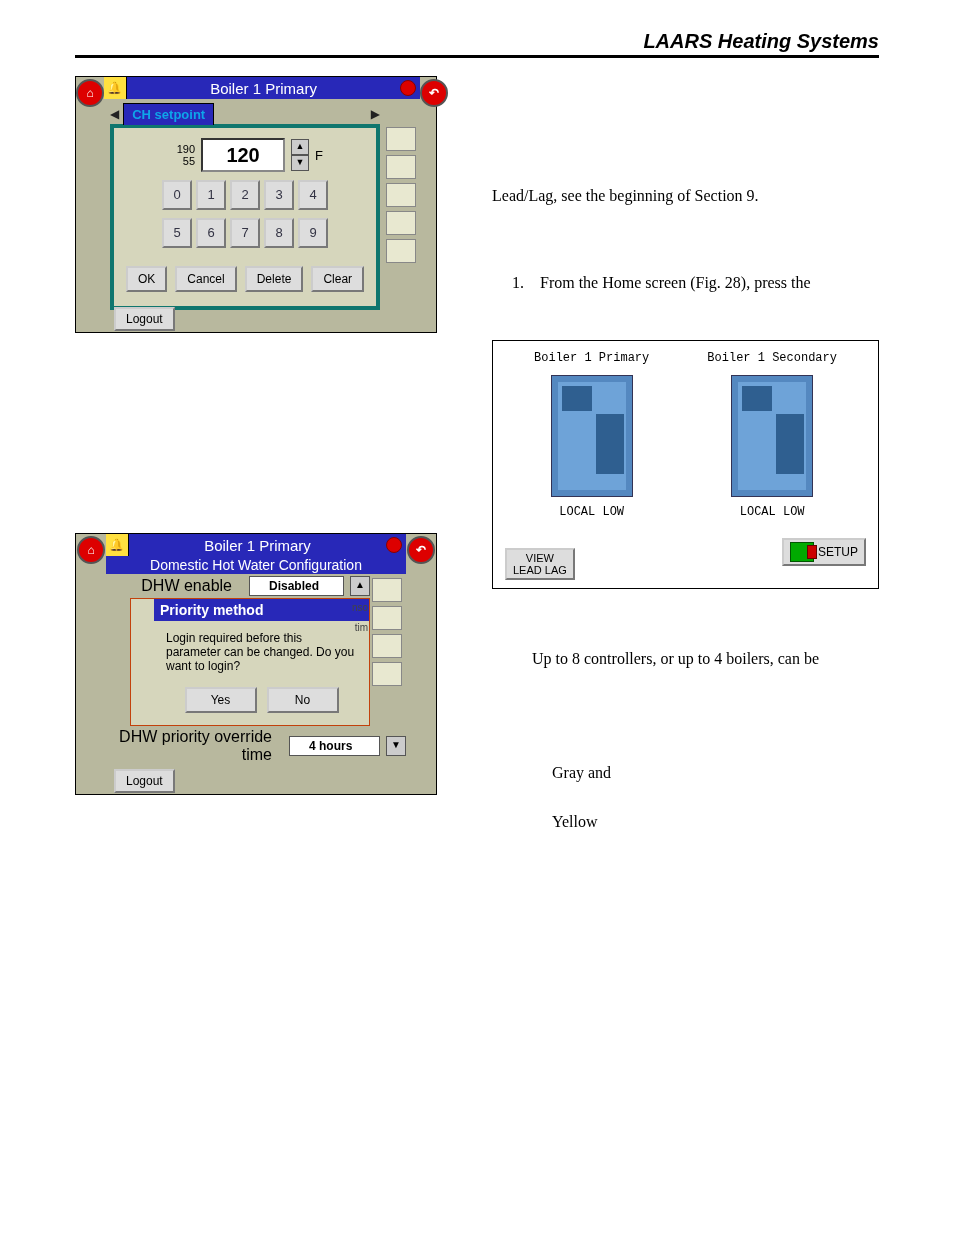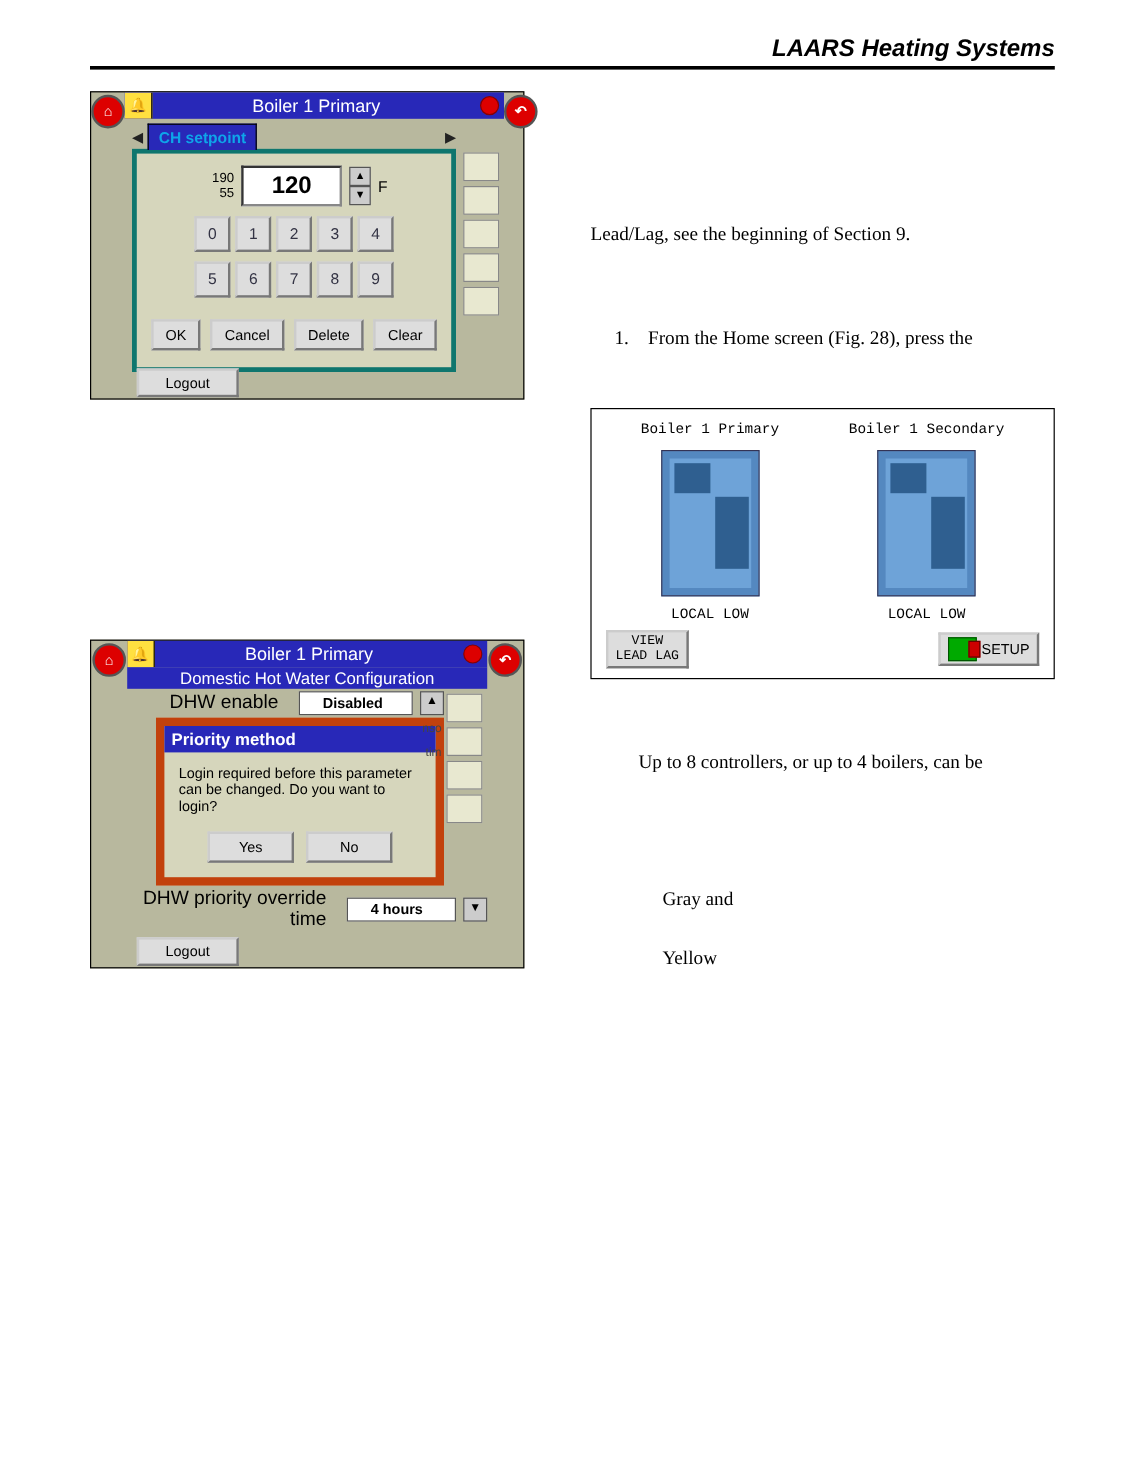--- a/index.html
+++ b/index.html
@@ -25,46 +25,46 @@
   .kbpanel{background:#d6d6bc;border:4px solid #0f766e;padding:10px 12px 14px;}
   .kbtoprow{display:flex;align-items:center;gap:6px;justify-content:center;margin-bottom:6px;}
   .kbsv{width:28px;text-align:right;font-size:11px;line-height:12px;}
   .kbinput{width:80px;height:30px;background:#fff;border:2px inset #888;font-size:20px;font-weight:bold;text-align:center;line-height:30px;}
   .kbarrows{display:flex;flex-direction:column;}
   .kbarrow{width:16px;height:14px;border:1px solid #555;background:#ccc;font-size:9px;text-align:center;line-height:13px;}
   .kbgrid{display:flex;justify-content:center;gap:4px;margin-top:8px;}
   .kbkey{width:26px;height:26px;border:2px outset #ccc;background:#ddd;text-align:center;line-height:26px;font-size:13px;color:#334;}
   .kbbtns{display:flex;justify-content:center;gap:8px;margin-top:18px;}
   .kbbtn{border:2px outset #ccc;background:#ddd;padding:4px 10px;font-size:12px;}
-  .logout{border:2px outset #ccc;background:#ddd;padding:3px 22px;font-size:12px;margin:4px;}
+  .logout{border:2px outset #ccc;background:#ddd;padding:3px 10px;font-size:12px;margin:4px;}
   .miniboxes{display:flex;flex-direction:column;gap:0;}
   .minibox{width:28px;height:22px;background:#e8e8d0;border:1px solid #888;margin-bottom:4px;}
   
   .subtitle{background:#2828b8;color:#fff;font-size:14px;text-align:center;padding:1px 0;}
   .cfgbody{padding:0;}
   .cfgrow{display:flex;align-items:center;padding:2px 6px;}
   .cfgrow .lbl{flex:0 0 120px;text-align:right;padding-right:17px;font-size:16px;}
   .cfgrow .val{flex:1;background:#fff;border:1px solid #555;padding:2px 19px;font-weight:bold;font-size:12px;}
   .scrollbtn{width:18px;height:18px;background:#ccc;border:1px solid #555;text-align:center;font-size:10px;line-height:16px;}
-  .popup{background:#d6d6bc;border:7px solid #c2410c;margin:0 0 0 0;}
+  .popup{background:#d6d6bc;border:1px solid #c2410c;margin:0 0 0 0;padding-left:23px;}
   .popup .phdr{background:#2828b8;color:#fff;font-weight:bold;padding:3px 6px;font-size:14px;}
   .popup .pmsg{padding:10px 12px 6px;font-size:12px;}
   .popup .pbtns{display:flex;justify-content:center;gap:10px;padding:8px 0 12px;}
   .ghostrow{font-size:10px;color:#444;padding:0 4px;}
   
   .figbox{border:1px solid #000;padding:10px 12px 8px;font-family:"Courier New",monospace;font-size:12px;}
   .figcols{display:flex;justify-content:space-around;text-align:center;}
   .dev{display:flex;flex-direction:column;align-items:center;}
   .dev .name{font-size:12px;margin-bottom:10px;}
   .devimg{width:80px;height:120px;background:#6ea3d8;border:1px solid #335;position:relative;box-shadow:inset 0 0 0 6px #5488c0;}
   .devimg::before{content:"";position:absolute;left:10px;top:10px;width:30px;height:25px;background:#2f5f90;}
   .devimg::after{content:"";position:absolute;right:8px;top:38px;width:28px;height:60px;background:#2f5f90;}
   .status{font-size:12px;margin-top:8px;}
   .figbtm{display:flex;justify-content:space-between;align-items:center;margin-top:6px;}
-  .btn3d{border:2px outset #ccc;background:#ddd;font-family:Liberation Mono, monospace;font-size:11px;padding:2px 6px;text-align:center;line-height:12px;}
+  .btn3d{border:2px outset #ccc;background:#ddd;font-family:Liberation Sans, sans-serif;font-size:11px;padding:2px 6px;text-align:center;line-height:12px;margin-top:23px;}
   .setupbtn{display:flex;align-items:center;gap:4px;border:2px outset #ccc;background:#ddd;padding:2px 6px;font-family:Arial,sans-serif;font-size:12px;}
   .wrench{width:22px;height:18px;background:#0a0;border:1px solid #050;display:inline-block;position:relative;}
   .wrench::after{content:"";position:absolute;right:-4px;top:2px;width:8px;height:12px;background:#c00;border:1px solid #600;}
   
   .bodytxt{font-size:16px;line-height:1.3;}
   .item{display:flex;margin:6px 0 6px 20px;}
   .item .n{width:28px;}
   .indent{margin-left:60px;}
 </style>
 </head>

